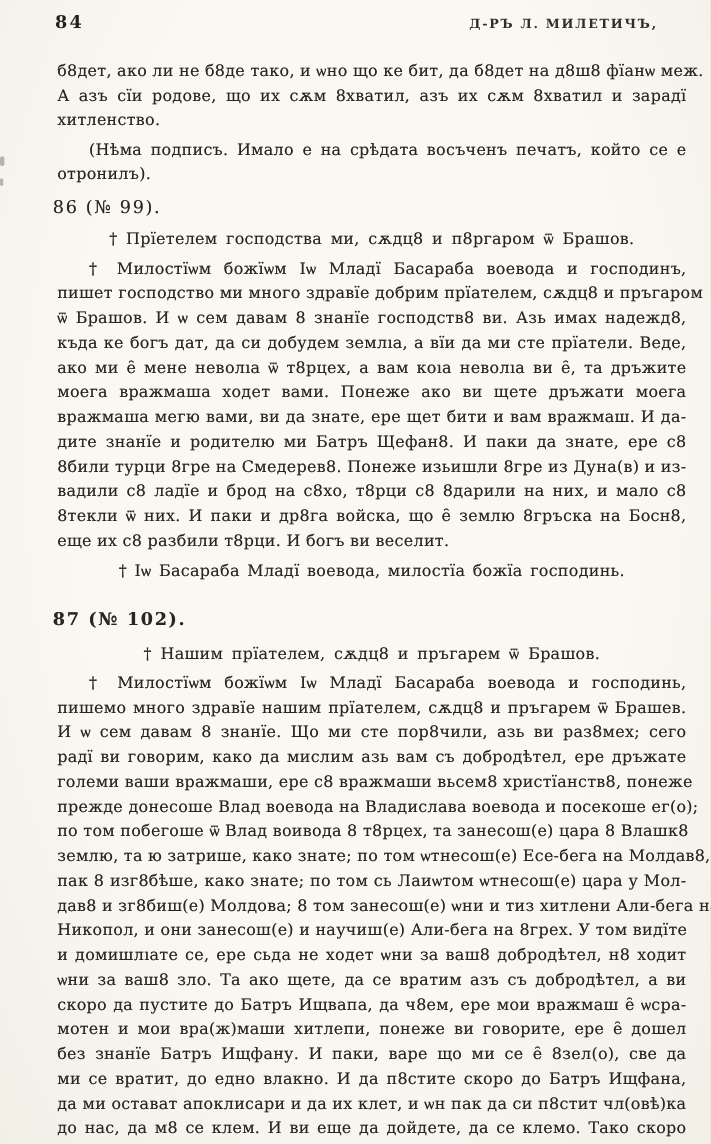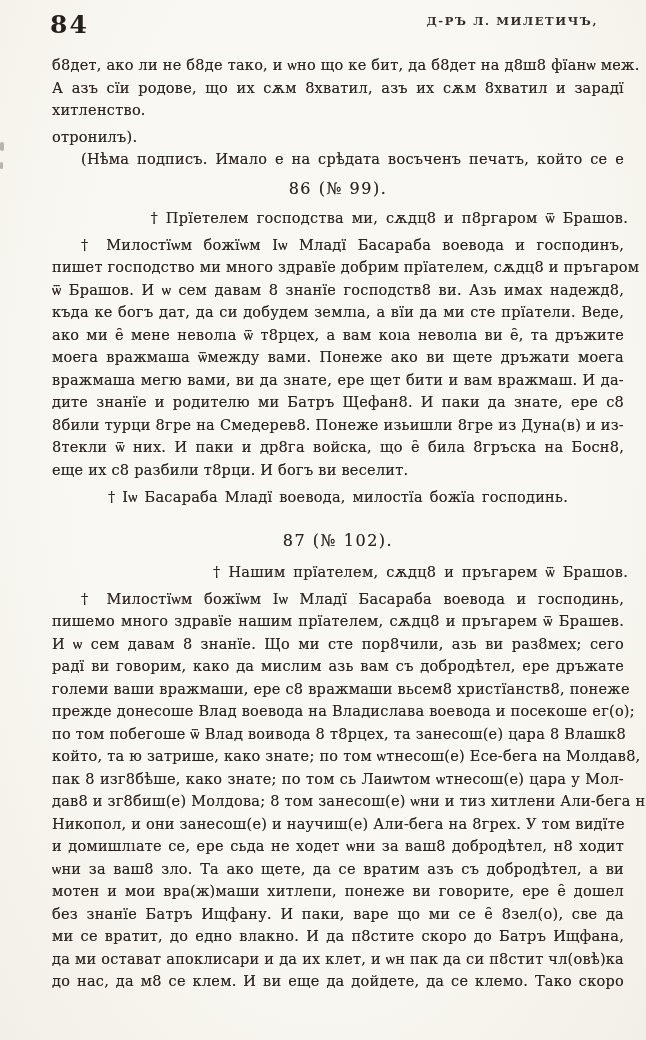--- a/index.html
+++ b/index.html
@@ -9,44 +9,44 @@
     box-sizing:border-box;
     padding:10px 18px 0 48px;
     background:radial-gradient(ellipse at 50% 40%, #faf8f3 55%, #f2efe7 100%);
     font-family:"DejaVu Serif", serif;
     color:#2b2420;
     overflow:hidden;
   }
   .hdr{position:relative;height:26px;margin-bottom:18px;}
   .pagenum{
     position:absolute;left:2px;top:0;
-    font-size:25px;font-weight:bold;letter-spacing:2px;color:#241f1b;
+    font-size:16px;font-weight:bold;letter-spacing:2px;color:#241f1b;
   }
   .runtitle{
     position:absolute;left:0;right:30px;top:4px;
     text-align:right;font-size:11.5px;font-weight:bold;
     letter-spacing:1.6px;color:#332c26;
   }
   .body-text{font-size:14.5px;line-height:22.5px;letter-spacing:.25px;}
   .para{margin:4px;}
   .line{
     text-align:justify;text-align-last:justify;
     white-space:nowrap;
     text-shadow:0 0 .5px rgba(43,36,32,.55);
   }
   .line.last{text-align-last:left;}
   .line.indent{text-indent:29px;}
   .heading{
-    text-align:center;font-size:16px;letter-spacing:1.5px;
+    text-align:left;font-size:16px;letter-spacing:1.5px;
     margin-top:7px;margin-bottom:7px;
     text-shadow:0 0 .5px rgba(43,36,32,.5);
   }
-  .signature + .heading{margin-top:21px;margin-bottom:9px;}
+  .signature + .heading{margin-top:21px;margin-bottom:9px;font-weight:bold;}
   .salutation{
-    text-align:right;margin-bottom:3px;word-spacing:3px;
+    text-align:center;margin-bottom:3px;word-spacing:3px;
     text-shadow:0 0 .5px rgba(43,36,32,.5);
   }
   .signature{
     text-align:center;margin-top:5px;margin-bottom:0;word-spacing:2px;
     text-shadow:0 0 .5px rgba(43,36,32,.5);
   }
   .artifact{position:absolute;background:rgba(70,60,50,.35);border-radius:2px;}
   .a1{left:0;top:142px;width:4px;height:9px;}
   .a2{left:0;top:162px;width:3px;height:7px;}
 </style>
@@ -62,55 +62,57 @@
     <span class="runtitle">Д-РЪ Л. МИЛЕТИЧЪ,</span>
   </div>
 
   <div class="body-text">
       <div class="para">
         <div class="line">б8дет, ако ли не б8де тако, и ѡно що ке бит, да б8дет на д8ш8 фїанѡ меж.</div>
         <div class="line">А азъ сїи родове, що их сѫм 8хватил, азъ их сѫм 8хватил и зарадї</div>
         <div class="line last">хитленство.</div>
       </div>
       <div class="para">
+        <div class="line indent">(Нѣма подписъ. Имало е на срѣдата восъченъ печатъ, който се е</div>
         <div class="line last">отронилъ).</div>
-        <div class="line indent">(Нѣма подписъ. Имало е на срѣдата восъченъ печатъ, който се е</div>
       </div>
       <div class="heading">86 (№ 99).</div>
       <div class="salutation">† Прїетелем господства ми, сѫдц8 и п8ргаром ѿ Брашов.</div>
       <div class="para">
         <div class="line indent">† Милостїѡм божїѡм Іѡ Младї Басараба воевода и господинъ,</div>
         <div class="line">пишет господство ми много здравїе добрим прїателем, сѫдц8 и пръгаром</div>
         <div class="line">ѿ Брашов. И ѡ сем давам 8 знанїе господств8 ви. Азь имах надежд8,</div>
         <div class="line">къда ке богъ дат, да си добудем землıа, а вїи да ми сте прїатели. Веде,</div>
         <div class="line">ако ми е̑ мене неволıа ѿ т8рцех, а вам коıа неволıа ви е̑, та дръжите</div>
-        <div class="line">моега вражмаша ѿмежду вами. Понеже ако ви щете дръжати моега</div>
+        <div class="line">моега вражмаша ходет вами. Понеже ако ви щете дръжати моега</div>
         <div class="line">вражмаша мегю вами, ви да знате, ере щет бити и вам вражмаш. И да-</div>
         <div class="line">дите знанїе и родителю ми Батръ Щефан8. И паки да знате, ере с8</div>
         <div class="line">8били турци 8гре на Смедерев8. Понеже изьишли 8гре из Дуна(в) и из-</div>
-        <div class="line">8текли ѿ них. И паки и др8га войска, що е̑ била 8гръска на Босн8,</div>
+        <div class="line">вадили с8 ладїе и брод на с8хо, т8рци с8 8дарили на них, и мало с8</div>
+        <div class="line">8текли ѿ них. И паки и др8га войска, що е̑ землю 8гръска на Босн8,</div>
         <div class="line last">еще их с8 разбили т8рци. И богъ ви веселит.</div>
       </div>
       <div class="signature">† Іѡ Басараба Младї воевода, милостїа божїа господинь.</div>
       <div class="heading">87 (№ 102).</div>
       <div class="salutation">† Нашим прїателем, сѫдц8 и пръгарем ѿ Брашов.</div>
       <div class="para">
         <div class="line indent">† Милостїѡм божїѡм Іѡ Младї Басараба воевода и господинь,</div>
         <div class="line">пишемо много здравїе нашим прїателем, сѫдц8 и пръгарем ѿ Брашев.</div>
         <div class="line">И ѡ сем давам 8 знанїе. Що ми сте пор8чили, азь ви раз8мех; сего</div>
         <div class="line">радї ви говорим, како да мислим азь вам съ добродѣтел, ере дръжате</div>
         <div class="line">големи ваши вражмаши, ере с8 вражмаши вьсем8 христїанств8, понеже</div>
         <div class="line">прежде донесоше Влад воевода на Владислава воевода и посекоше ег(о);</div>
         <div class="line">по том побегоше ѿ Влад воивода 8 т8рцех, та занесош(е) цара 8 Влашк8</div>
-        <div class="line">който, та ю затрише, како знате; по том ѡтнесош(е) Есе-бега на Молдав8,</div>
+        <div class="line">землю, та ю затрише, како знате; по том ѡтнесош(е) Есе-бега на Молдав8,</div>
         <div class="line">пак 8 изг8бѣше, како знате; по том сь Лаиѡтом ѡтнесош(е) цара у Мол-</div>
         <div class="line">дав8 и зг8биш(е) Молдова; 8 том занесош(е) ѡни и тиз хитлени Али-бега на</div>
         <div class="line">Никопол, и они занесош(е) и научиш(е) Али-бега на 8грех. У том видїте</div>
         <div class="line">и домишлıате се, ере сьда не ходет ѡни за ваш8 добродѣтел, н8 ходит</div>
         <div class="line">ѡни за ваш8 зло. Та ако щете, да се вратим азъ съ добродѣтел, а ви</div>
+        <div class="line">скоро да пустите до Батръ Ищвапа, да ч8ем, ере мои вражмаш е̑ ѡсра-</div>
         <div class="line">мотен и мои вра(ж)маши хитлепи, понеже ви говорите, ере е̑ дошел</div>
         <div class="line">без знанїе Батръ Ищфану. И паки, варе що ми се е̑ 8зел(о), све да</div>
         <div class="line">ми се вратит, до едно влакно. И да п8стите скоро до Батръ Ищфана,</div>
         <div class="line">да ми остават апоклисари и да их клет, и ѡн пак да си п8стит чл(овѣ)ка</div>
         <div class="line">до нас, да м8 се клем. И ви еще да дойдете, да се клемо. Тако скоро</div>
       </div>
     </div>
 </div>
 
 </body></html>

